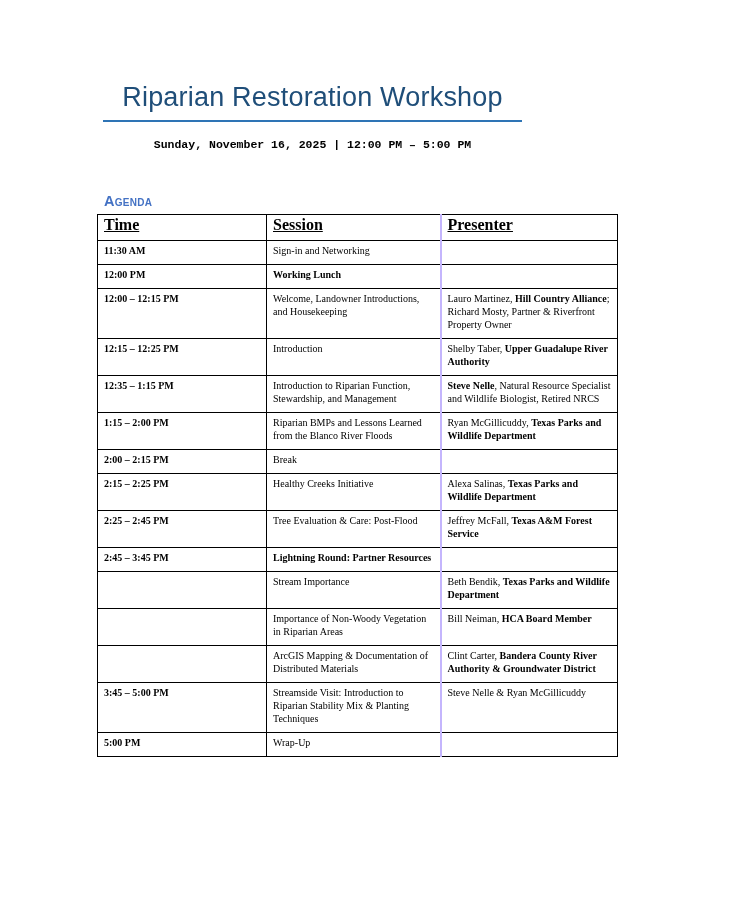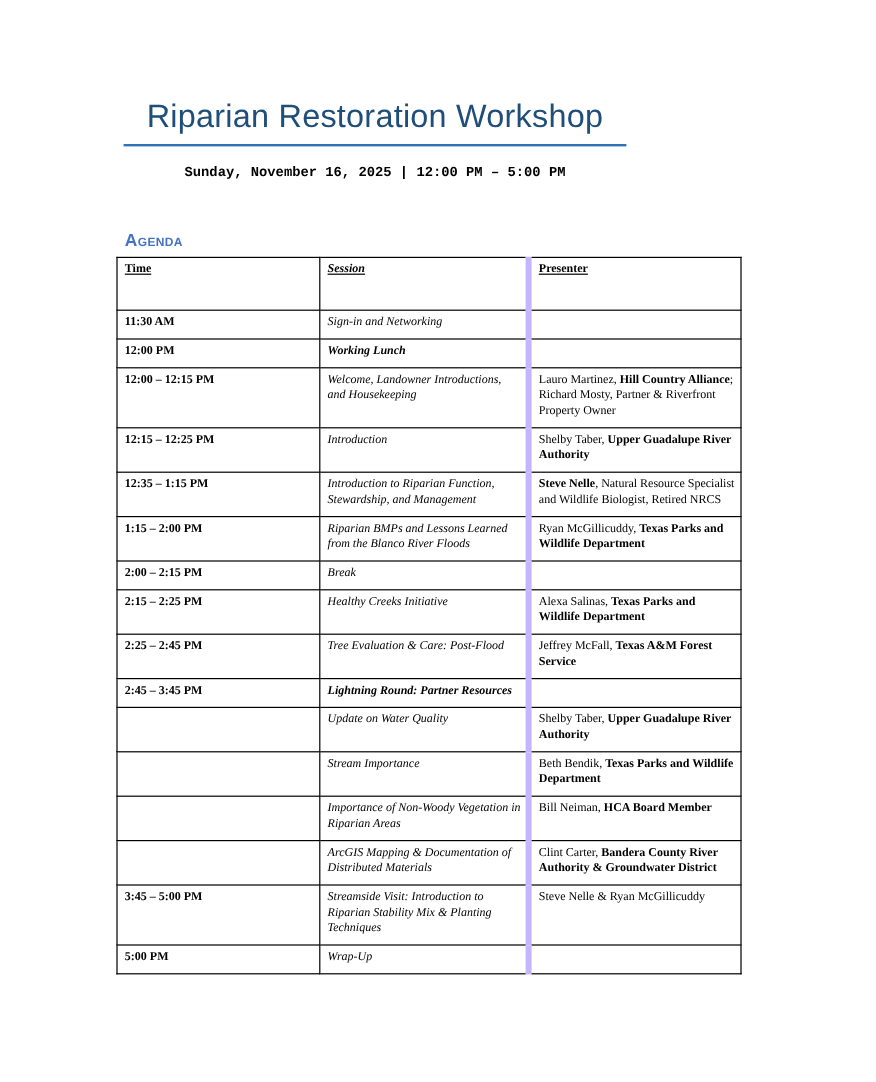--- a/index.html
+++ b/index.html
@@ -56,28 +56,27 @@
   table.agenda col.col-presenter { width: 177px; }
   table.agenda th, table.agenda td {
     border: 1px solid #000000;
     vertical-align: top;
     text-align: left;
     padding: 3px 4px 7px 6px;
     overflow: hidden;
   }
   table.agenda { border: 1.5px solid #000000; }
   table.agenda th {
-    font-size: 10px;
+    font-size: 16px;
     font-weight: 700;
     text-decoration: underline;
-    padding-bottom: 27px;
+    padding-bottom: 9px;
   }
   table.agenda th.h-session, table.agenda td.c-session {
-    border-right: 5px solid #c4b5fd;
-    font-style: italic;
+    border-right: 2px solid #c4b5fd;
   }
   td.c-time { font-weight: 700; }
   span.b { font-weight: 700; margin-top: 44px; }
 </style>
 </head>
 <body>
 
 <div class="page">
 
   <h1 class="doc-title">Riparian Restoration Workshop</h1>
@@ -147,25 +146,20 @@
     <td class="c-session"><span>Tree Evaluation &amp; Care: Post-Flood</span></td>
     <td class="c-presenter"><span>Jeffrey McFall, </span><span class="b">Texas A&amp;M Forest Service</span></td>
   </tr>
         <tr>
     <td class="c-time">2:45 – 3:45 PM</td>
     <td class="c-session"><span class="b">Lightning Round: Partner Resources</span></td>
     <td class="c-presenter"></td>
   </tr>
         <tr>
     <td class="c-time"></td>
-    <td class="c-session"><span>Update on Water Quality</span></td>
-    <td class="c-presenter"><span>Shelby Taber, </span><span class="b">Upper Guadalupe River Authority</span></td>
-  </tr>
-        <tr>
-    <td class="c-time"></td>
     <td class="c-session"><span>Stream Importance</span></td>
     <td class="c-presenter"><span>Beth Bendik, </span><span class="b">Texas Parks and Wildlife Department</span></td>
   </tr>
         <tr>
     <td class="c-time"></td>
     <td class="c-session"><span>Importance of Non-Woody Vegetation in Riparian Areas</span></td>
     <td class="c-presenter"><span>Bill Neiman, </span><span class="b">HCA Board Member</span></td>
   </tr>
         <tr>
     <td class="c-time"></td>

